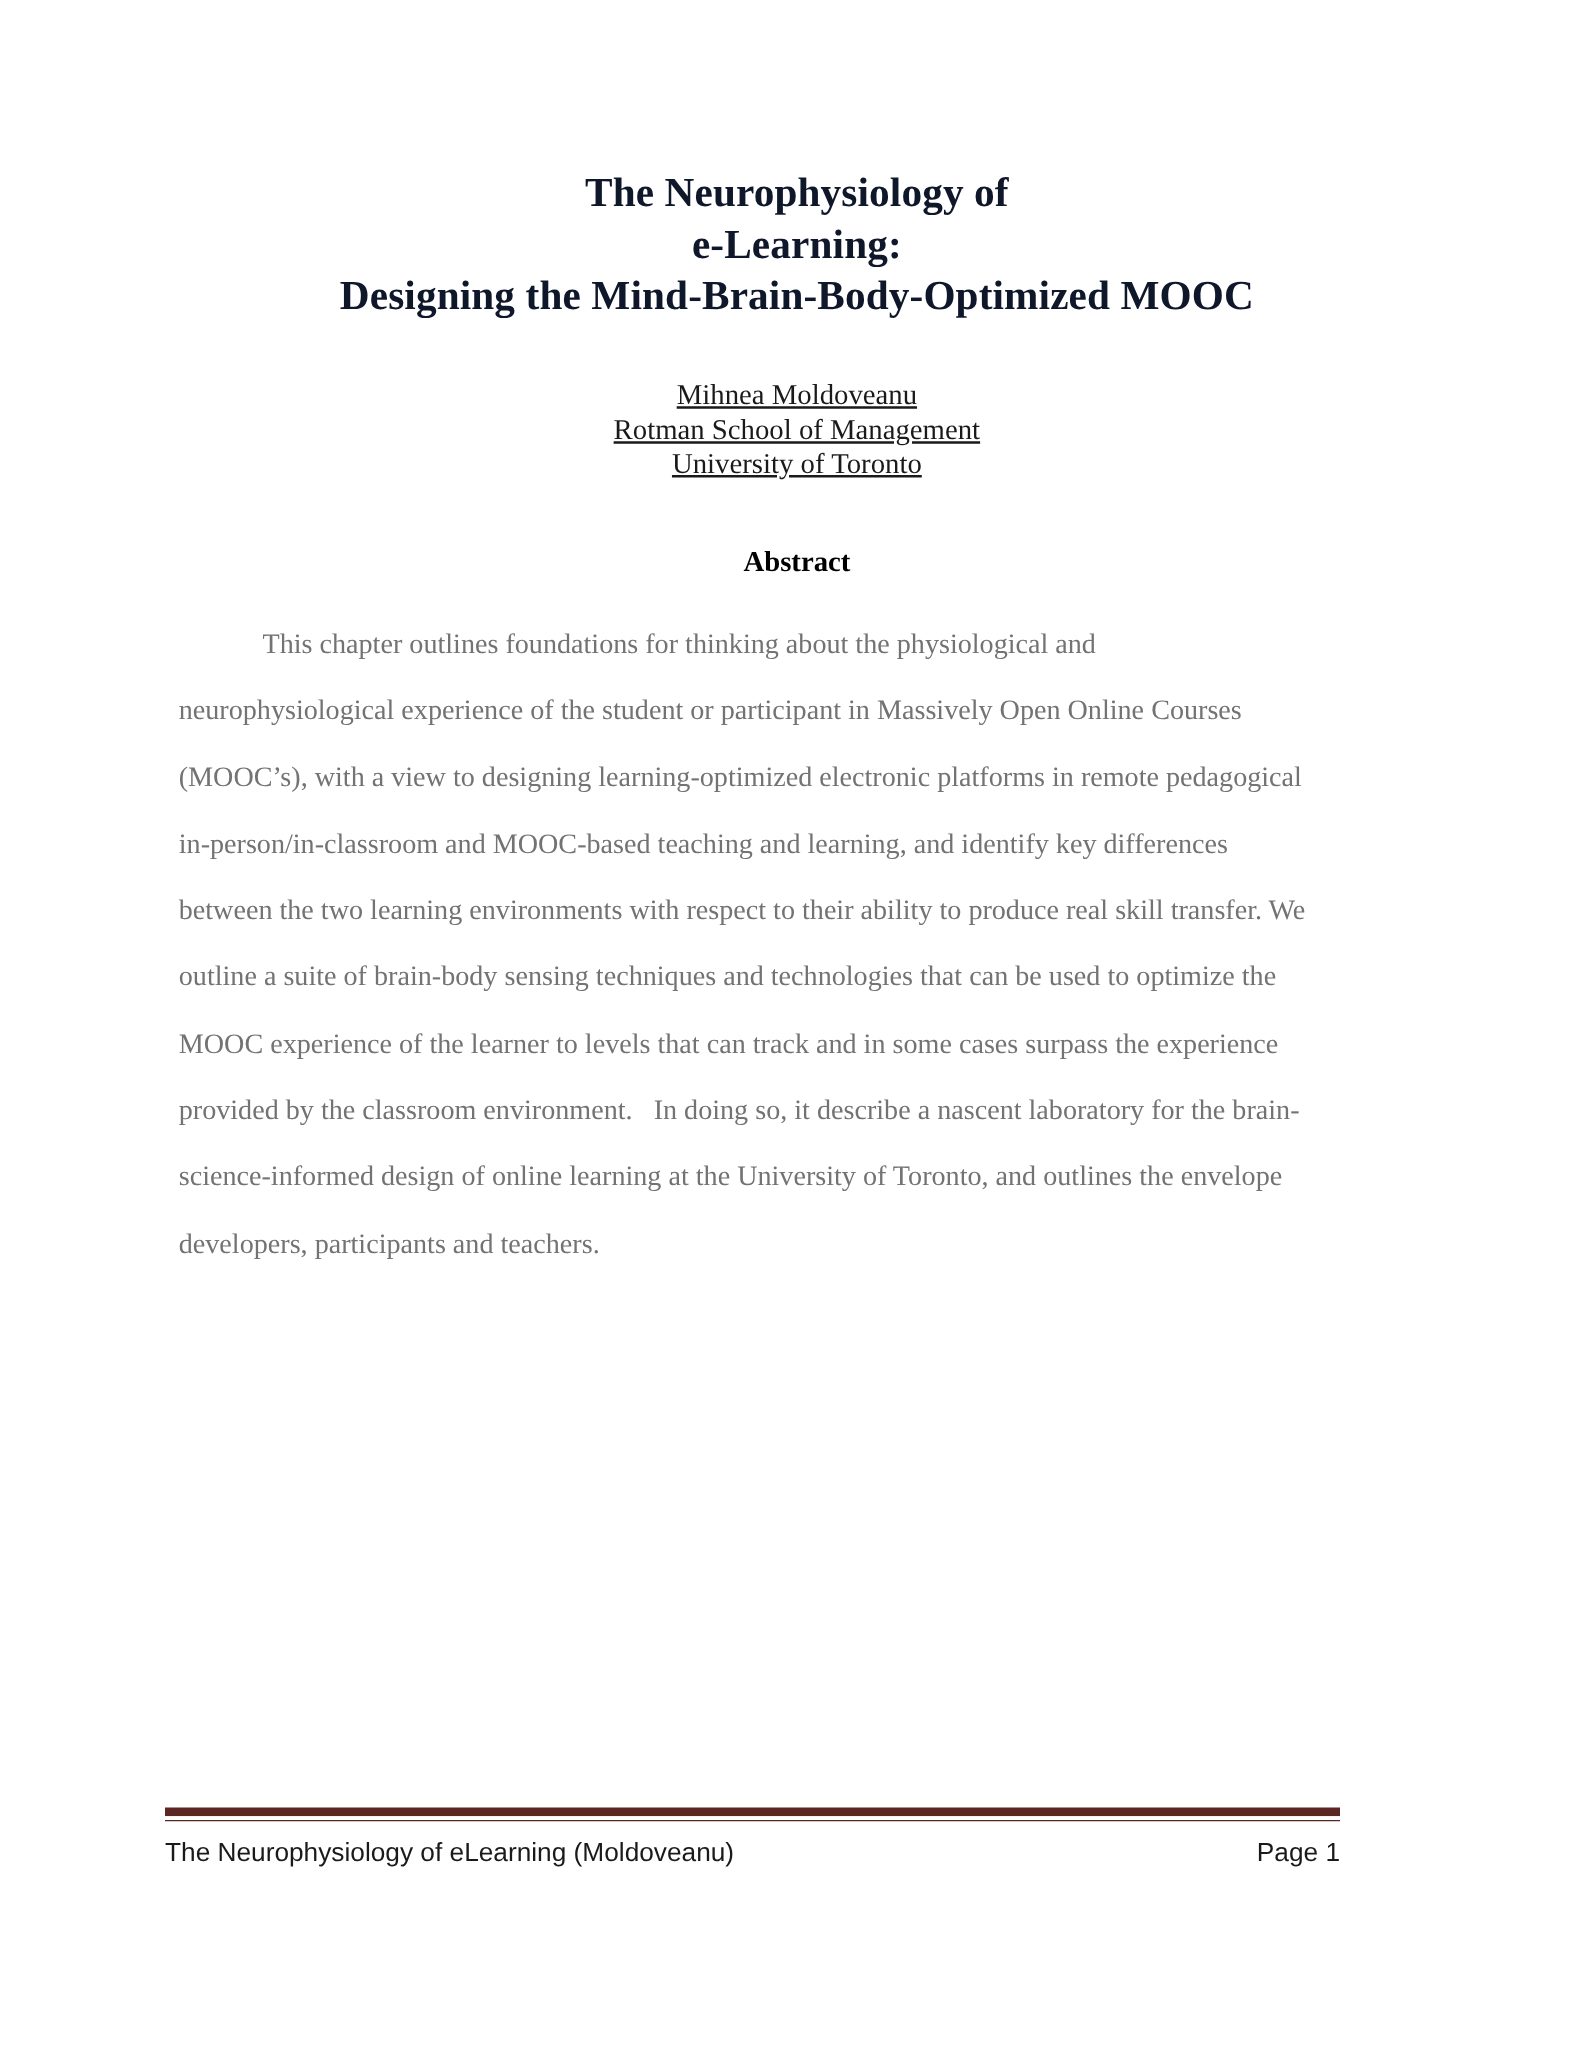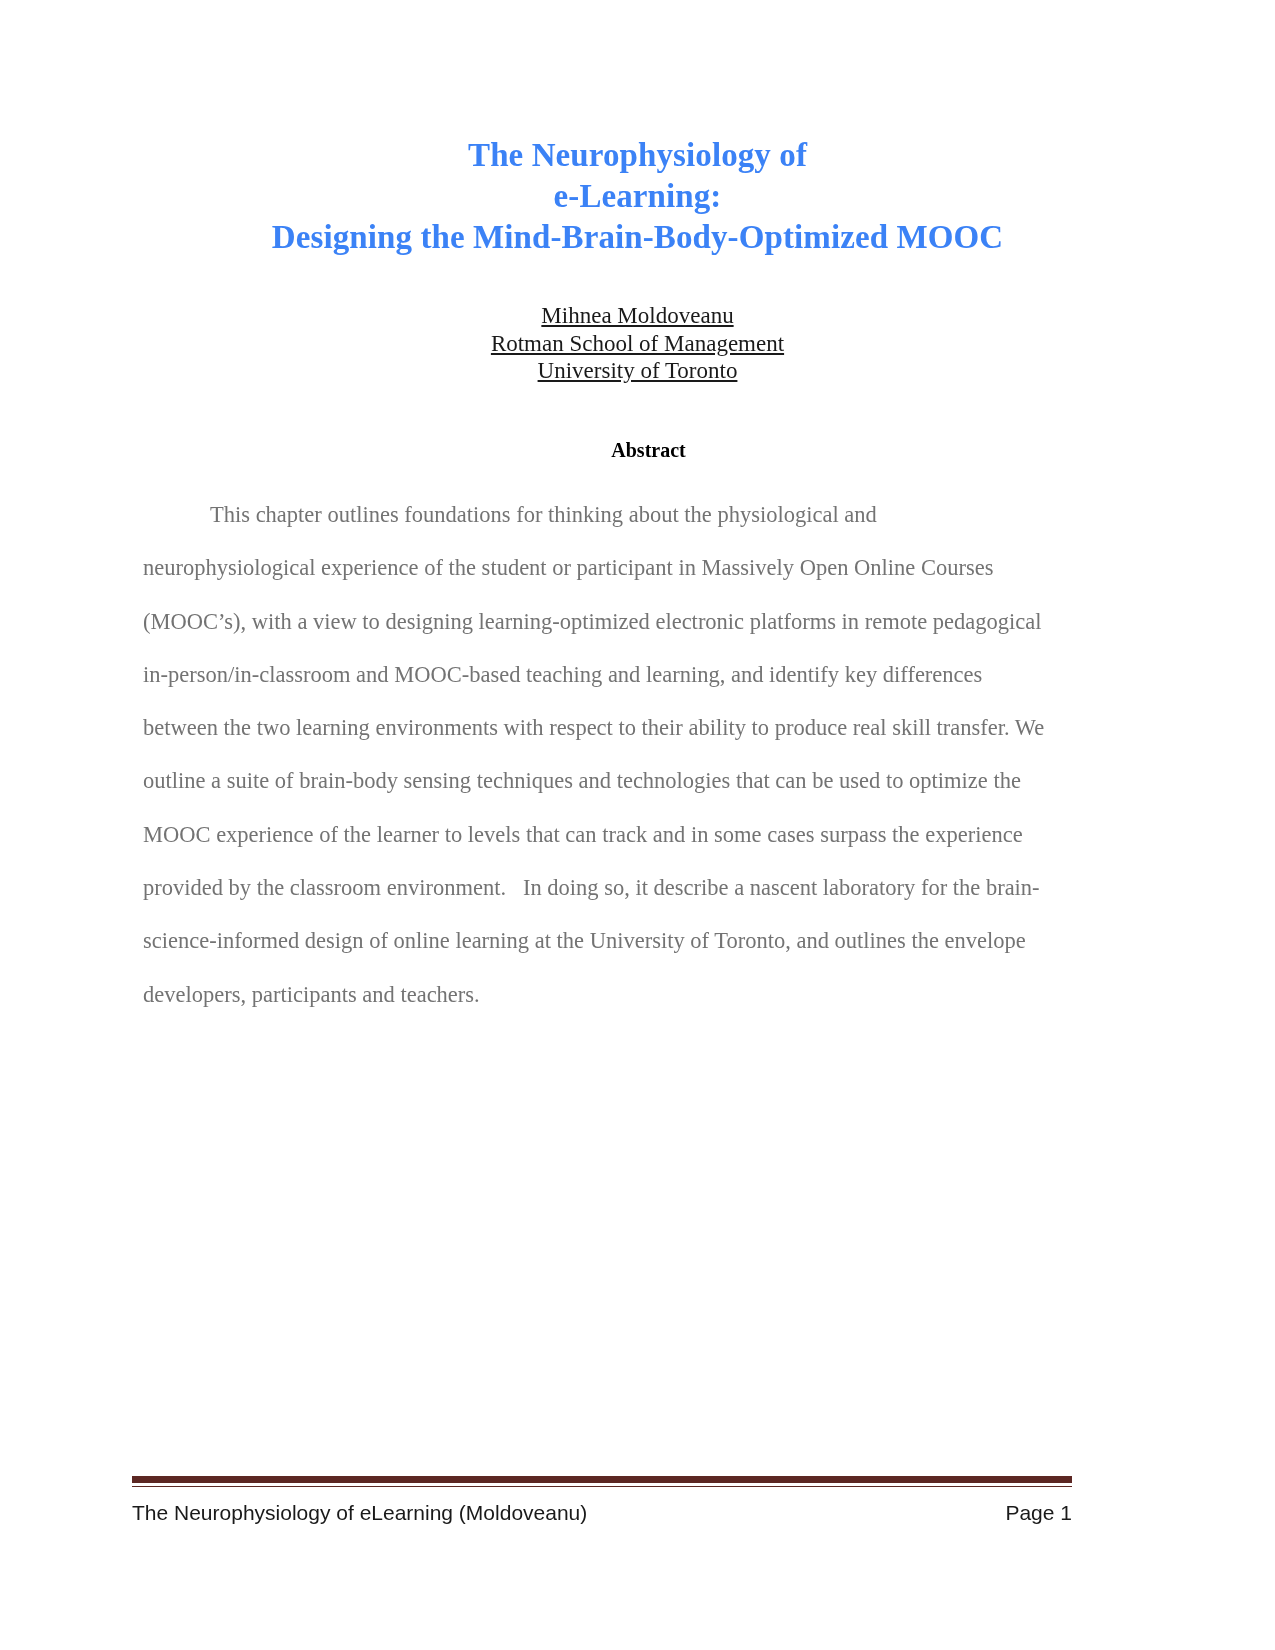--- a/index.html
+++ b/index.html
@@ -27,47 +27,47 @@
     top: 135px;
     width: 985px;
     text-align: center;
   }
   .title-line {
     font-family: "Liberation Serif", "DejaVu Serif", serif;
     font-weight: bold;
     font-size: 33px;
     line-height: 41px;
     letter-spacing: 0.1px;
-    color: #3b82f6;
+    color: #0f172a;
   }
 
   
   .author-block {
     position: absolute;
     left: 145px;
     top: 302px;
     width: 985px;
     text-align: center;
   }
   .author-line {
     font-size: 23px;
     line-height: 27.5px;
     color: #1a1a1a;
     text-decoration: underline;
   }
 
   
   .abstract-heading {
     position: absolute;
-    left: 156px;
+    left: 145px;
     top: 437px;
     width: 985px;
     text-align: center;
     font-weight: bold;
-    font-size: 20px;
+    font-size: 23px;
     line-height: 26px;
     color: #000;
   }
 
   
   .abstract-body {
     position: absolute;
     left: 143px;
     top: 488px;
     width: 925px;
@@ -79,21 +79,21 @@
     white-space: pre;
   }
   .abstract-line.indent {
     padding-left: 67px;
   }
 
   
   .footer {
     position: absolute;
     left: 132px;
-    top: 1476px;
+    top: 1446px;
     width: 940px;
   }
   .footer-rule-thick {
     height: 7px;
     background: #5C2723;
     width: 100%;
   }
   .footer-rule-gap {
     height: 3px;
     background: #ffffff;

